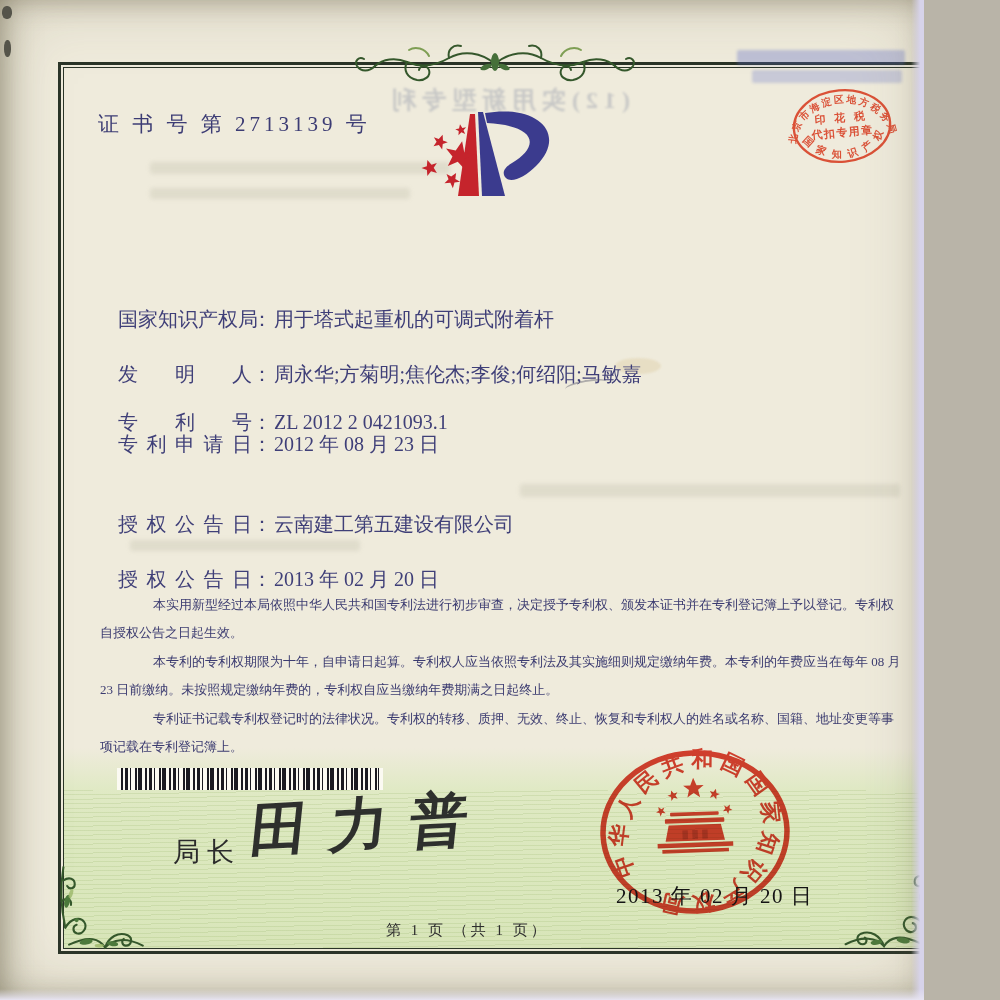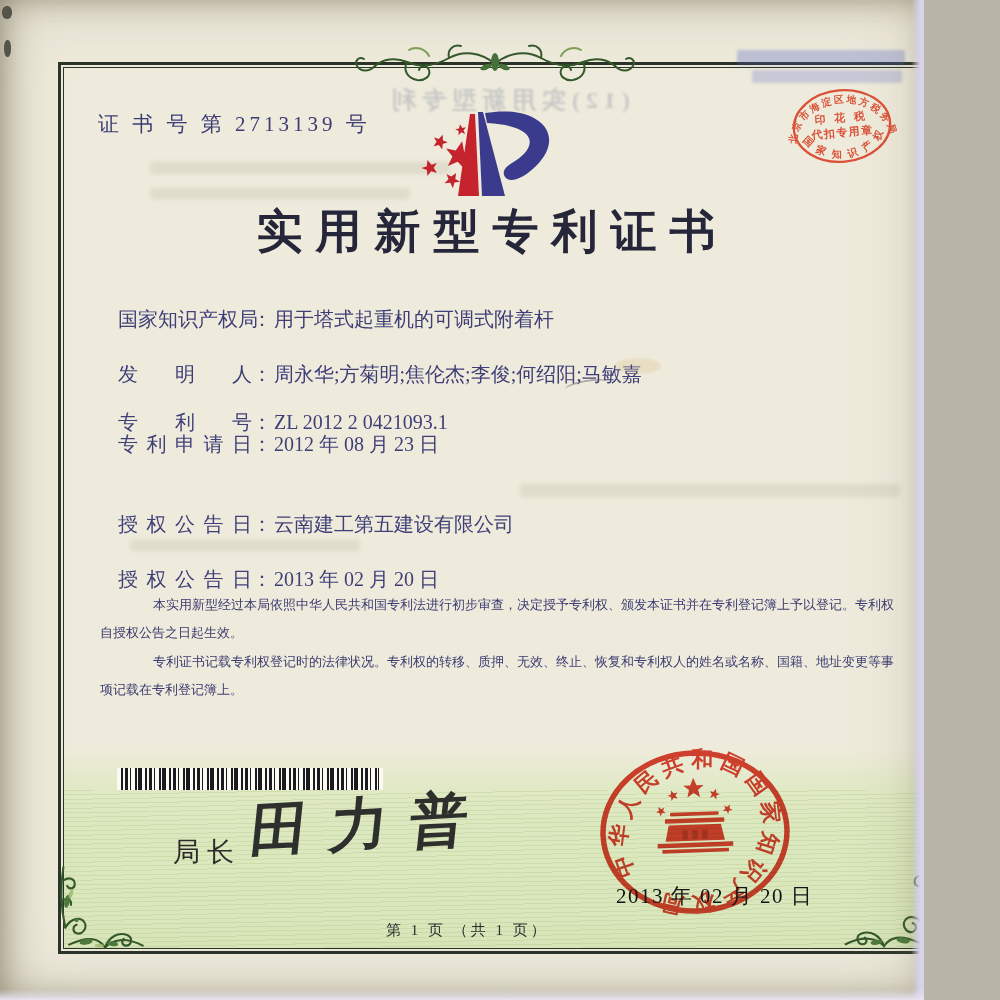--- a/index.html
+++ b/index.html
@@ -157,21 +157,20 @@
     <path d="M58,30 L63,30 L67,112 L46,112 Z" fill="#c5242c"></path>
     <g fill="#c5242c">
       <use href="#star5" transform="translate(47,72) scale(1.5) rotate(12)"></use>
       <use href="#star5" transform="translate(18,84) scale(.85) rotate(-18)"></use>
       <use href="#star5" transform="translate(28,58) scale(.78) rotate(20)"></use>
       <use href="#star5" transform="translate(49,46) scale(.58) rotate(-10)"></use>
       <use href="#star5" transform="translate(40,96) scale(.82) rotate(30)"></use>
     </g>
   </svg>
 
-  <div class="doc-title">实用新型专利证书</div>
 
   <div class="field" style="top:306px;">
     <span class="flabel">国家知识产权局</span><span class="fcolon">：</span><span class="fvalue">用于塔式起重机的可调式附着杆</span>
   </div>
   <div class="field" style="top:361px;">
     <span class="flabel">发明人</span><span class="fcolon">：</span><span class="fvalue">周永华;方菊明;焦伦杰;李俊;何绍阳;马敏嘉</span>
   </div>
   <div class="field" style="top:409px;">
     <span class="flabel">专利号</span><span class="fcolon">：</span><span class="fvalue">ZL 2012 2 0421093.1</span>
   </div>
@@ -180,20 +179,21 @@
   </div>
   <div class="field" style="top:511px;">
     <span class="flabel">授权公告日</span><span class="fcolon">：</span><span class="fvalue">云南建工第五建设有限公司</span>
   </div>
   <div class="field" style="top:566px;">
     <span class="flabel">授权公告日</span><span class="fcolon">：</span><span class="fvalue">2013 年 02 月 20 日</span>
   </div>
 
   <div class="body-text">
     <p>本实用新型经过本局依照中华人民共和国专利法进行初步审查，决定授予专利权、颁发本证书并在专利登记簿上予以登记。专利权自授权公告之日起生效。</p>
+    <p>本专利的专利权期限为十年，自申请日起算。专利权人应当依照专利法及其实施细则规定缴纳年费。本专利的年费应当在每年 08 月 23 日前缴纳。未按照规定缴纳年费的，专利权自应当缴纳年费期满之日起终止。</p>
     <p>专利证书记载专利权登记时的法律状况。专利权的转移、质押、无效、终止、恢复和专利权人的姓名或名称、国籍、地址变更等事项记载在专利登记簿上。</p>
   </div>
 
   <div class="barcode"></div>
 
   <div class="sig-title">局长</div>
   <div class="sig-name">田力普</div>
 
   <svg class="seal" viewBox="0 0 196 180">
     <defs>

